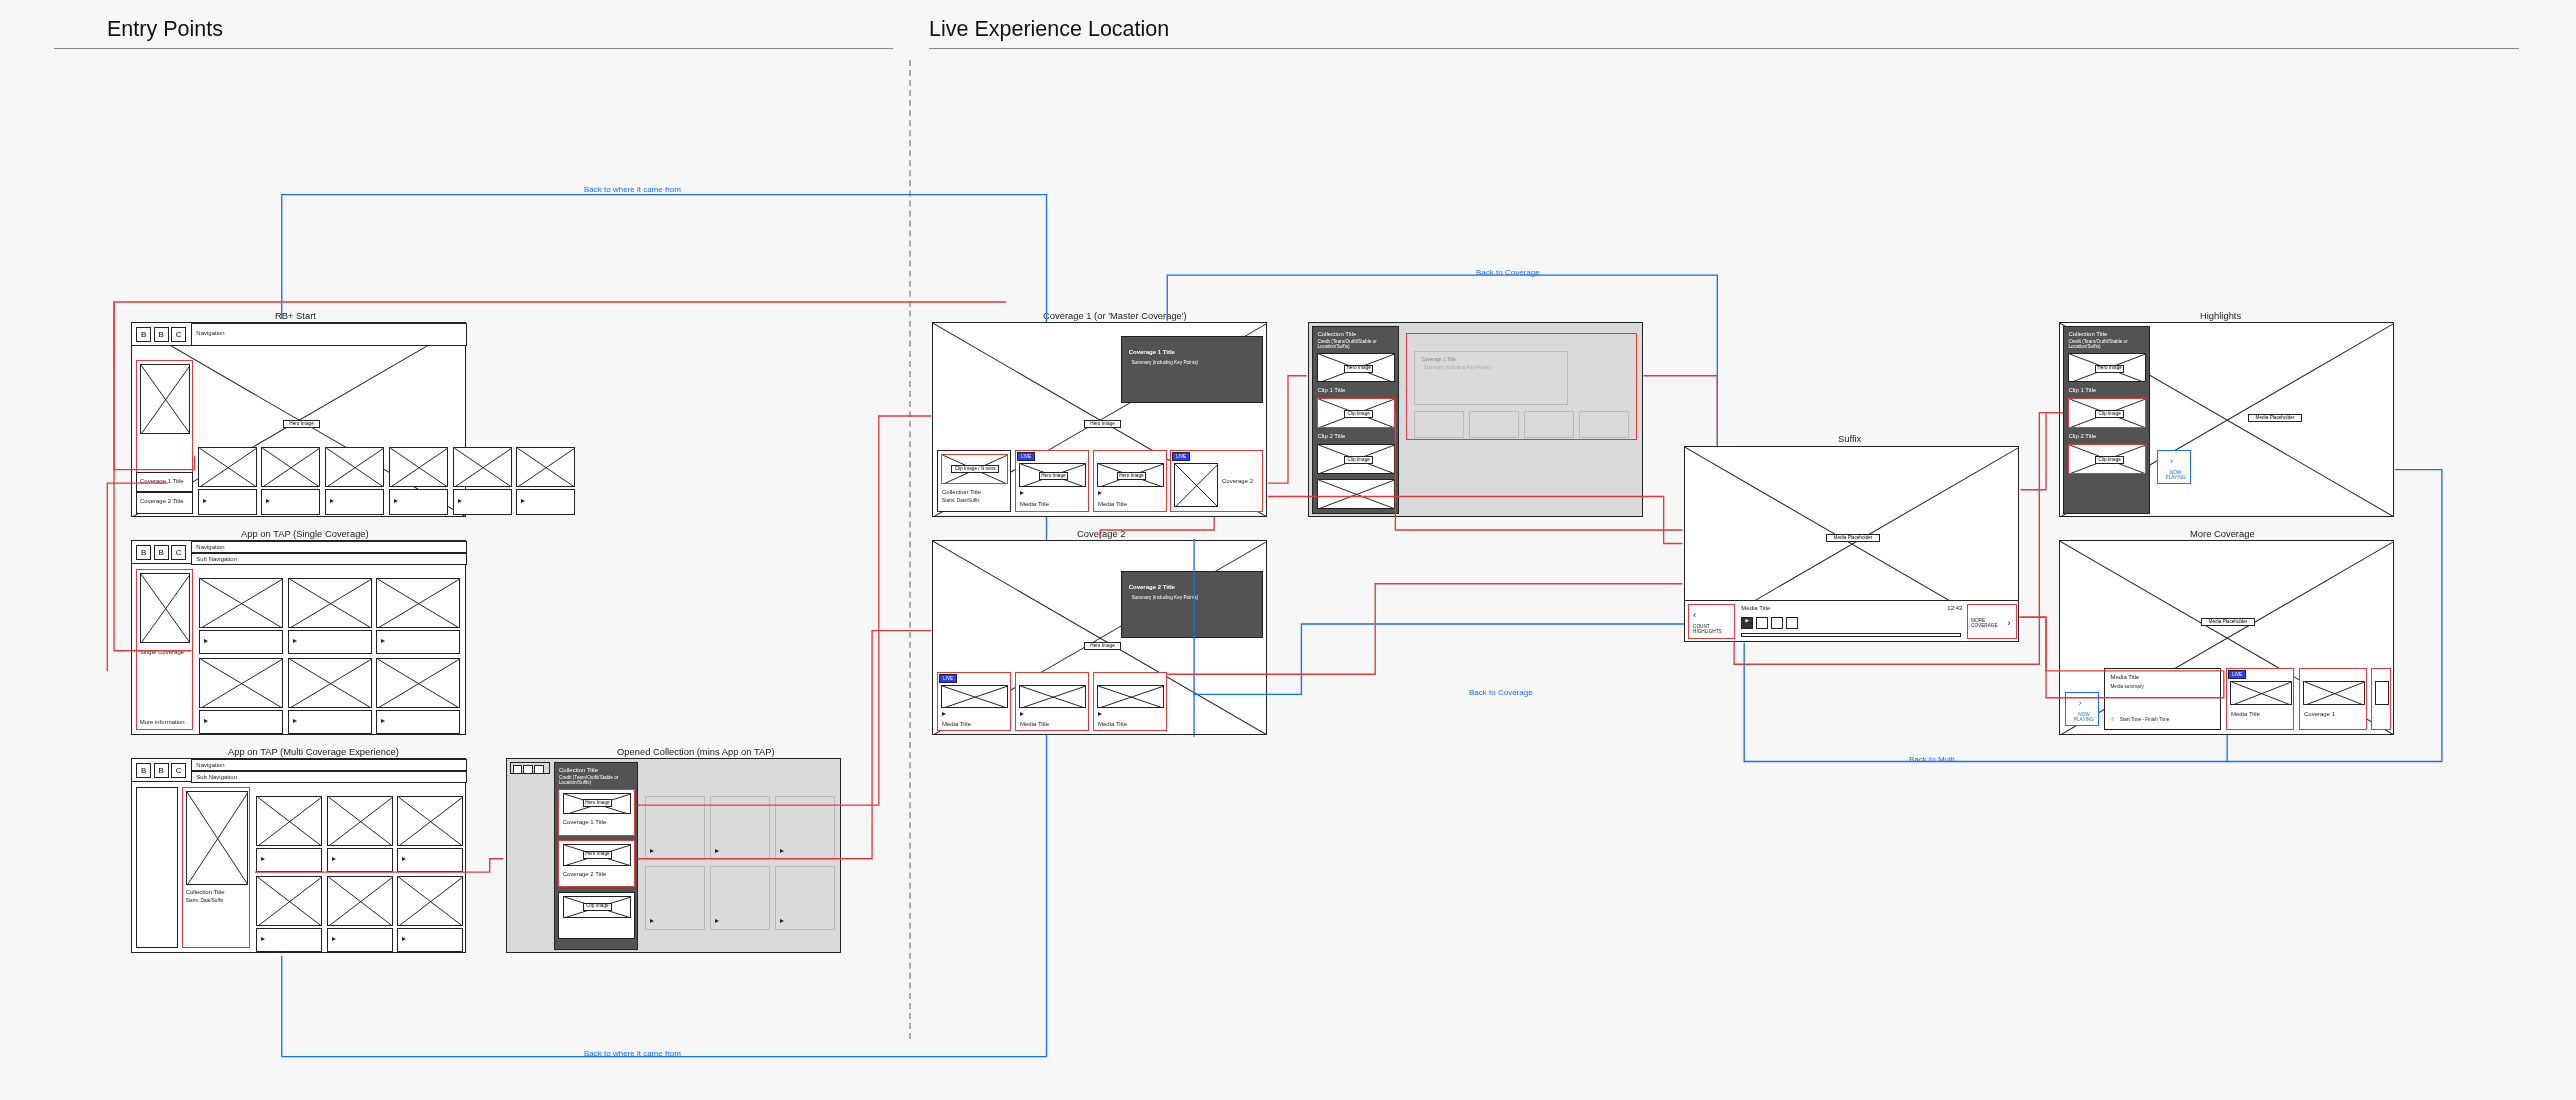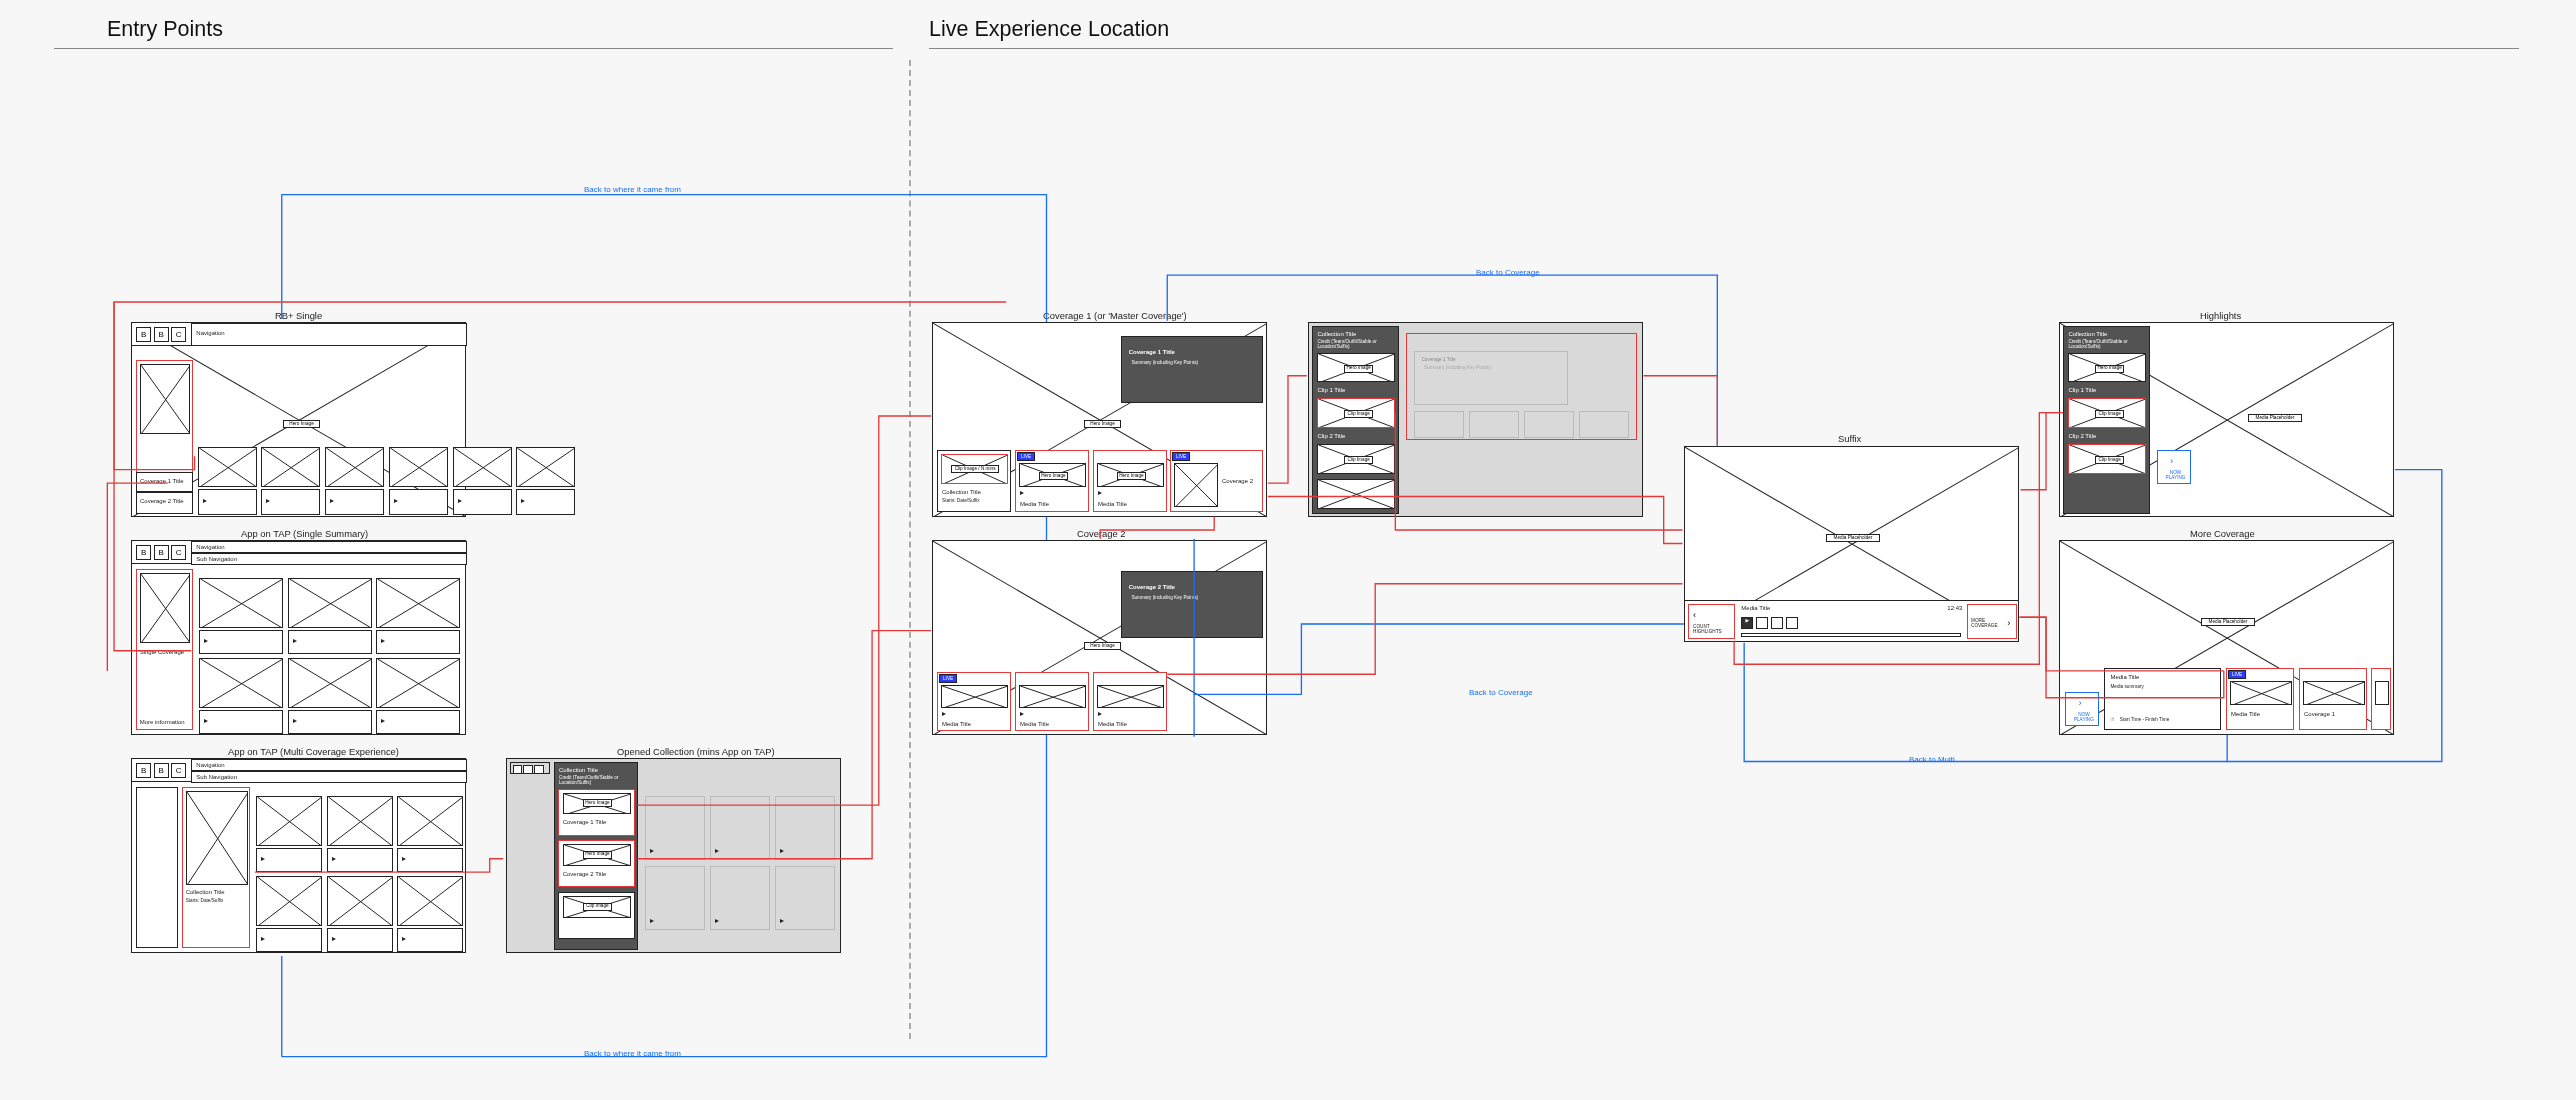--- a/index.html
+++ b/index.html
@@ -49,21 +49,21 @@
 <div id="stage">
 
   <div class="section-header" style="left:107px; top:17.4px;">Entry Points</div>
   <div class="section-header" style="left:929px; top:17.4px;">Live Experience Location</div>
 
   <div class="header-rule" style="left:54px; top:48px; width:839px;"></div>
   <div class="header-rule" style="left:929px; top:48px; width:1590px;"></div>
 
   <div class="divider-dashed" style="left:909px; top:60px; height:979px;"></div>
 
-  <div class="frame-label" style="left:275px; top:310px;">RB+ Single</div>
+  <div class="frame-label" style="left:275px; top:310px;">RB+ Start</div>
   <div class="frame" style="left:131px; top:322px; width:335px; height:195px;">
     <svg class="x" viewBox="0 0 498 288" width="334" height="193">
         <line x1="0" y1="0" x2="500" y2="290"></line>
         <line x1="500" y1="0" x2="0" y2="290"></line>
       </svg>
 
     <div class="panel" style="left:-0.7px; top:-0.7px; width:335px; height:23.5px;">
       <div class="panel" style="left:4px; top:4px; width:14.8px; height:14.8px; text-align:center; font-size:8px; line-height:14.8px;">B</div>
       <div class="panel" style="left:21.5px; top:4px; width:14.8px; height:14.8px; text-align:center; font-size:8px; line-height:14.8px;">B</div>
       <div class="panel" style="left:39px; top:4px; width:14.8px; height:14.8px; text-align:center; font-size:8px; line-height:14.8px;">C</div>
@@ -137,21 +137,21 @@
         <svg class="x" viewBox="0 0 86 58" width="58" height="39">
           <line x1="0" y1="0" x2="88" y2="60"></line>
           <line x1="88" y1="0" x2="0" y2="60"></line>
         </svg>
       </div>
     <div class="panel" style="left:384px; top:166px; width:59px; height:25.5px;">
         <div class="play" style="left:4px; top:9.4px;"></div>
       </div>
   </div>
 
-  <div class="frame-label" style="left:241px; top:528px;">App on TAP (Single Summary)</div>
+  <div class="frame-label" style="left:241px; top:528px;">App on TAP (Single Coverage)</div>
   <div class="frame" style="left:131px; top:540px; width:335px; height:195px;">
     <div class="panel" style="left:-0.7px; top:-0.7px; width:335px; height:23.5px;">
       <div class="panel" style="left:4px; top:4px; width:14.8px; height:14.8px; text-align:center; font-size:8px; line-height:14.8px;">B</div>
       <div class="panel" style="left:21.5px; top:4px; width:14.8px; height:14.8px; text-align:center; font-size:8px; line-height:14.8px;">B</div>
       <div class="panel" style="left:39px; top:4px; width:14.8px; height:14.8px; text-align:center; font-size:8px; line-height:14.8px;">C</div>
       <div class="panel" style="left:59px; top:-0.7px; width:276px; height:12px;">
           <span class="label tiny" style="left:4px; top:2px;">Navigation</span>
         </div>
       <div class="panel" style="left:59px; top:11.4px; width:276px; height:12px;">
           <span class="label tiny" style="left:4px; top:2px;">Sub Navigation</span>

